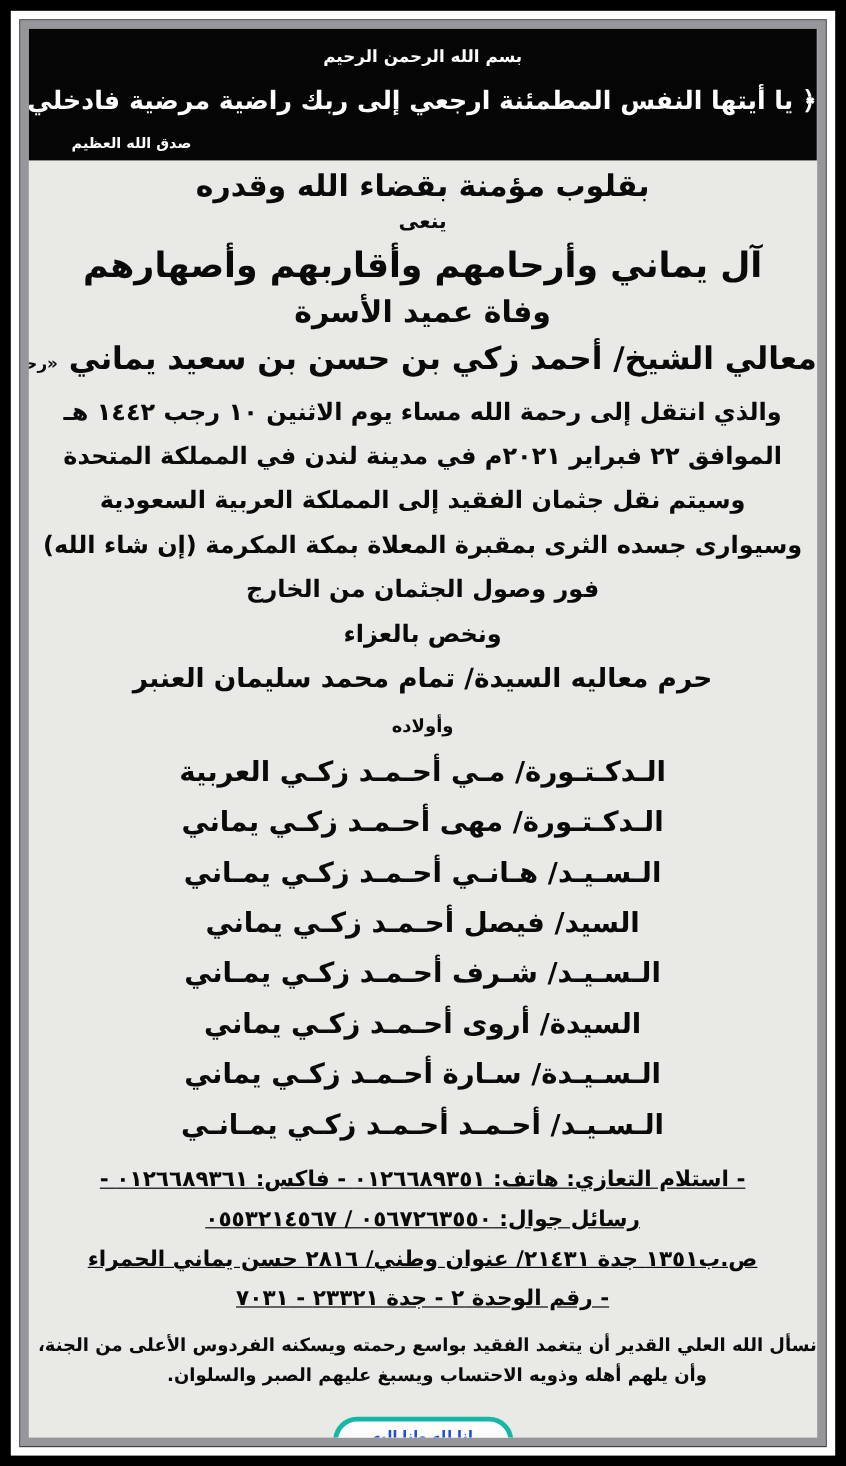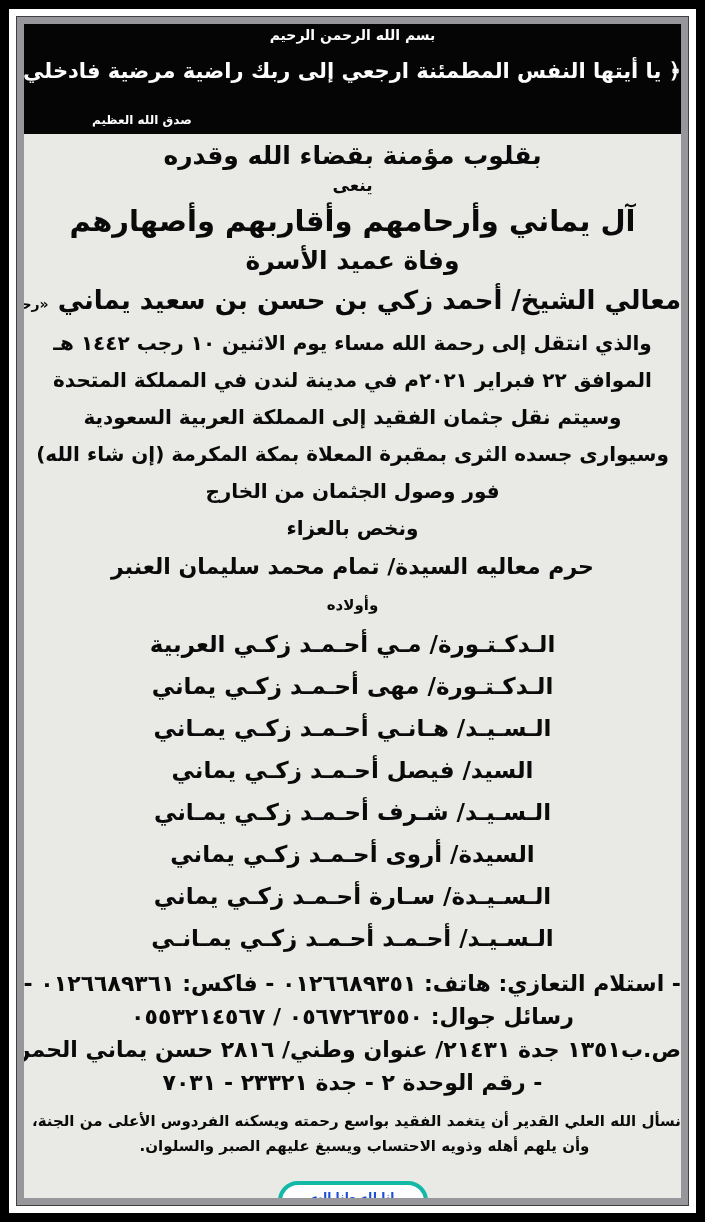--- a/index.html
+++ b/index.html
@@ -27,53 +27,53 @@
     color:#0a0a0a;
   }
   
   .banner{
     position:relative;
     width:100%;height:110px;
     background:#050505;
     color:#fdfdfd;
     display:flex;flex-direction:column;
     align-items:center;justify-content:flex-start;
-    padding-top:1px;
+    padding-top:14px;
   }
   .basmala{
     font-size:14px;font-weight:bold;
     letter-spacing:1px;
     line-height:20px;
   }
   .verse{
     font-size:21px;font-weight:bold;
     line-height:52px;
     white-space:nowrap;
     width:100%;
     text-align:center;
   }
   .sadaqa{
     position:absolute;
-    left:68px;bottom:6px;
+    left:36px;bottom:6px;
     font-size:12px;font-weight:bold;
     line-height:16px;
   }
   
   .ln{font-weight:bold;white-space:nowrap;}
   .intro1{font-size:25px;line-height:30px;margin-top:7px;}
   .intro2{font-size:17px;line-height:28px;}
   .family{font-size:29px;line-height:44px;}
   .event{font-size:25px;line-height:36px;}
   .deceased{font-size:26px;line-height:42px;}
   .rahimahu{font-size:14px;font-weight:bold;}
   .mid{font-size:20px;line-height:37px;}
   .widow{font-size:22px;line-height:40px;}
   .children-label{font-size:15px;line-height:36px;}
   .child{font-size:23px;line-height:42px;}
-  .contact{font-size:22px;line-height:33px;margin-top:8px;}
+  .contact{font-size:18px;line-height:33px;margin-top:8px;text-decoration:underline;}
   .prayer{font-size:15px;line-height:25px;margin-top:10px;padding-left:24px;}
   
   .med-row{
     display:flex;align-items:center;justify-content:center;
     margin-top:6px;
   }
   .med-line{
     width:170px;height:2px;background:#9a9a9e;
     flex:0 0 auto;
   }

